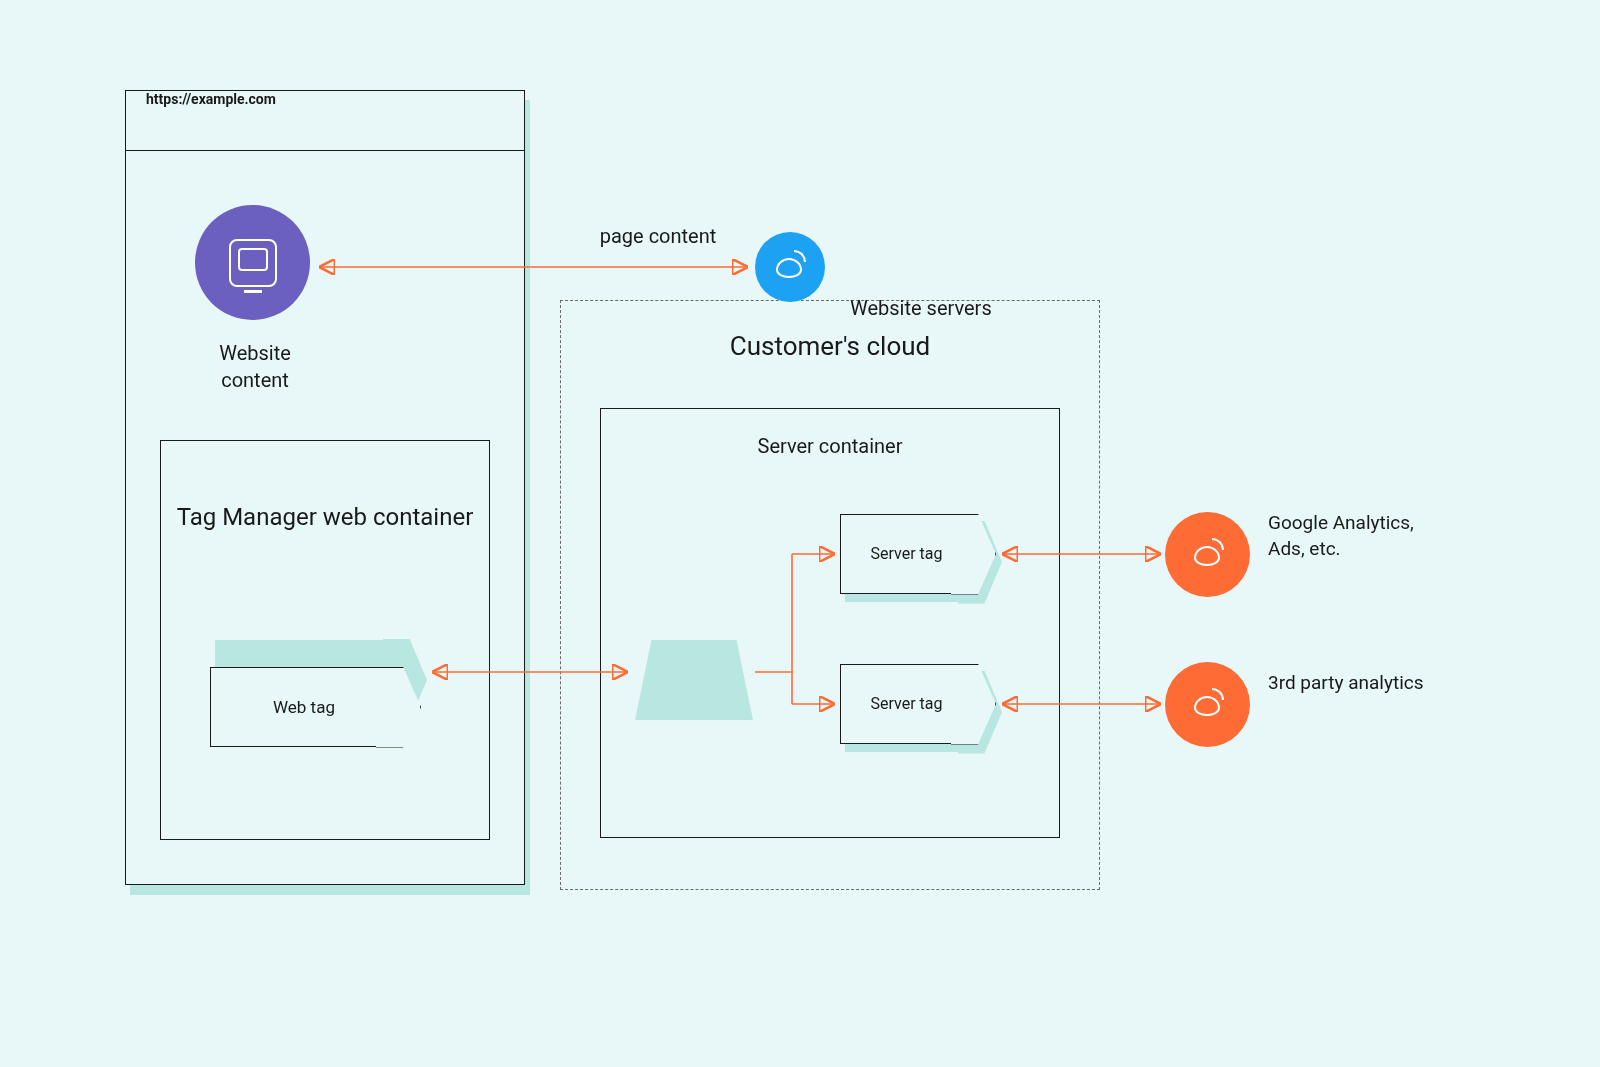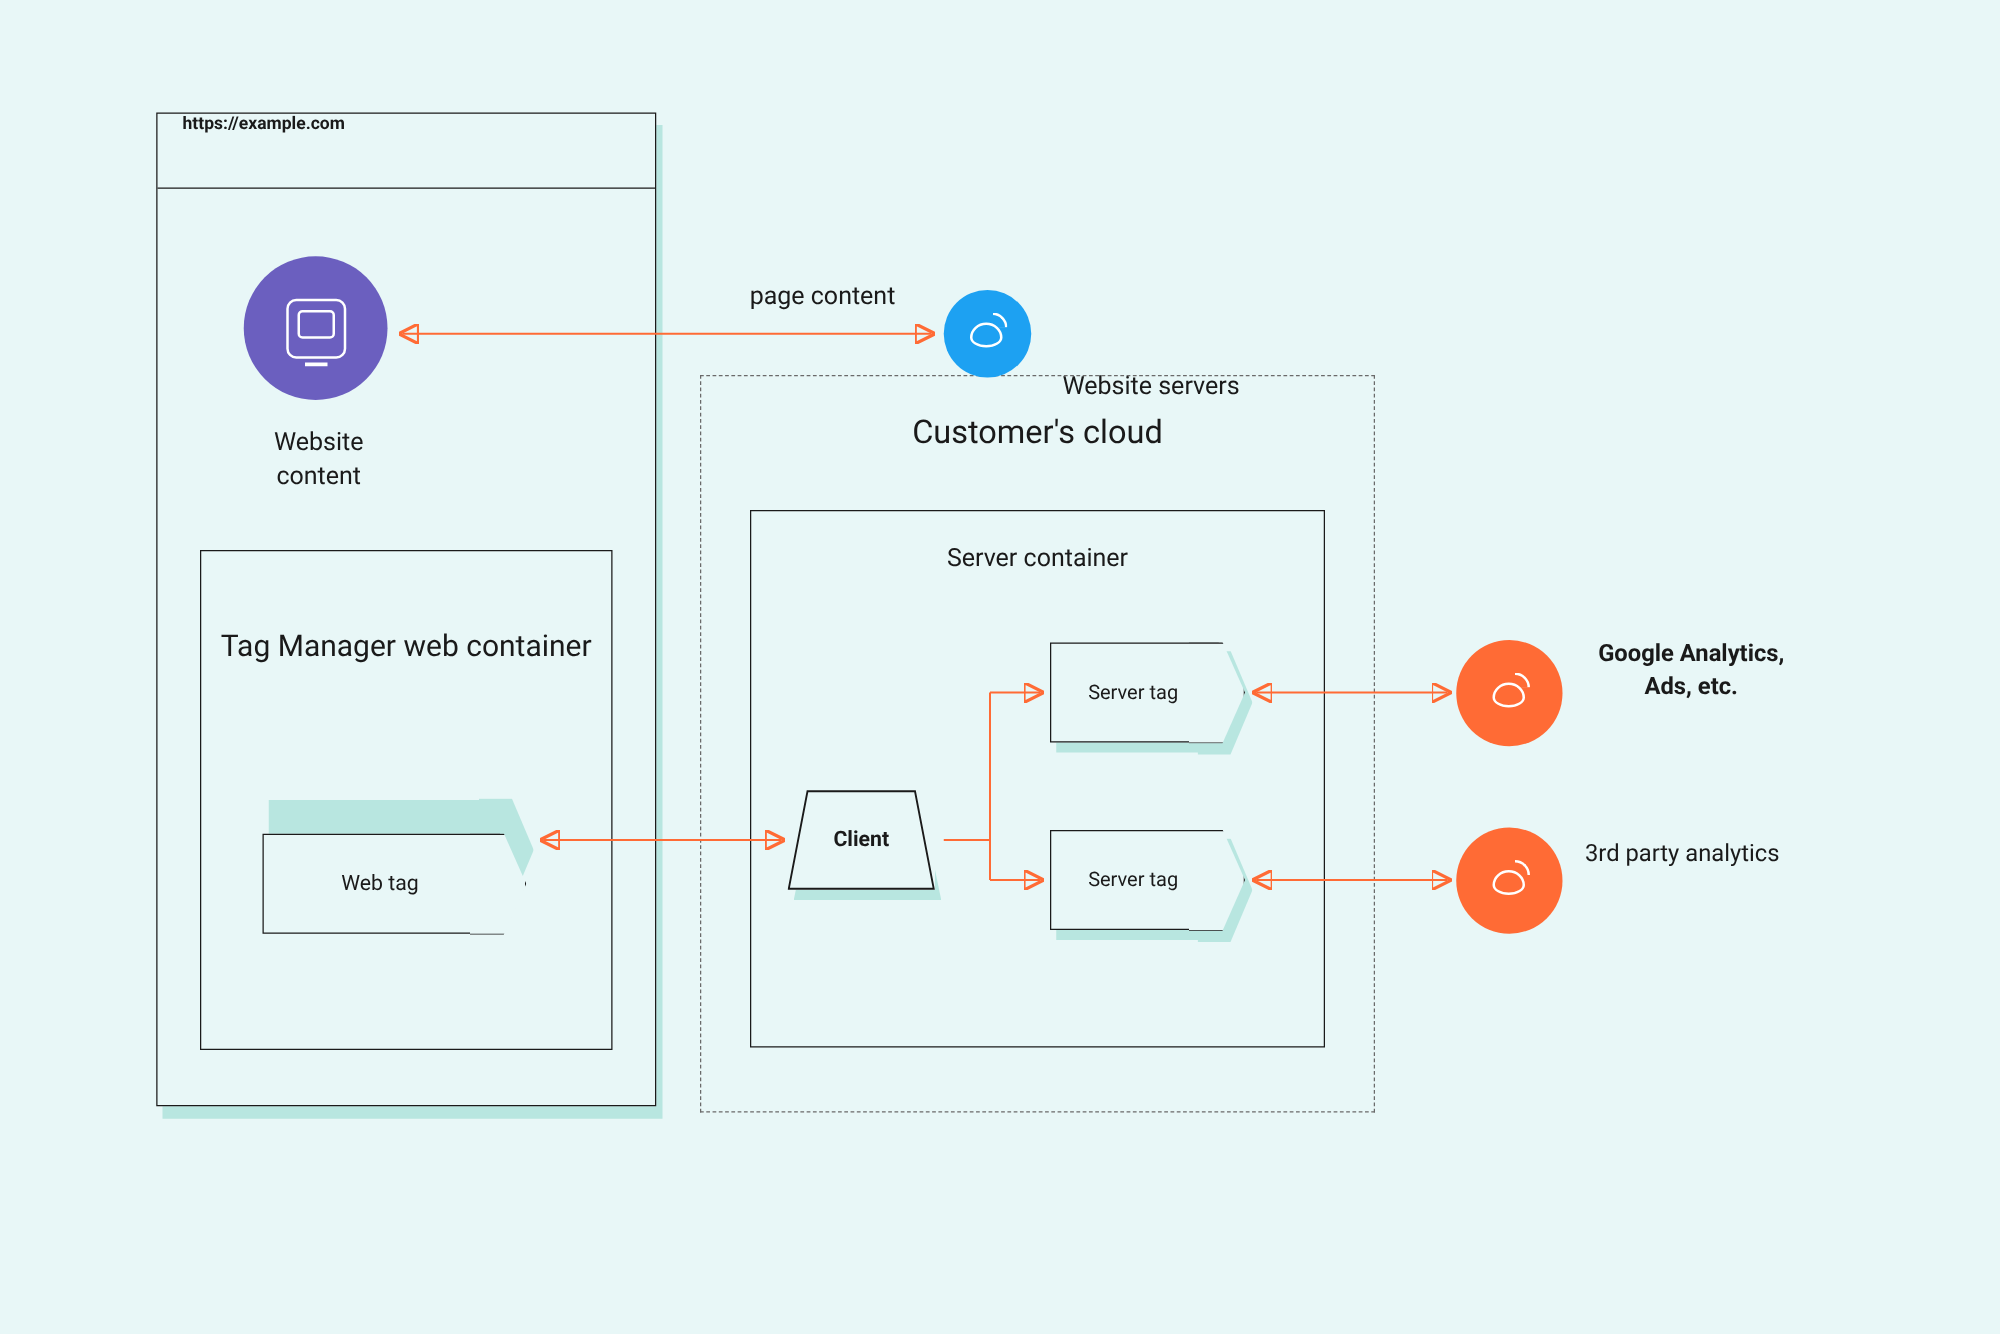--- a/index.html
+++ b/index.html
@@ -166,21 +166,21 @@
   .stag2{left:840px;top:664px;width:135px;height:80px;font-size:16px;line-height:1.15;}
 
   
   .circle-orange{
     position:absolute;width:85px;height:85px;border-radius:50%;
     background:var(--orange);
     display:flex;align-items:center;justify-content:center;
   }
   .co1{left:1165px;top:512px;}
   .co2{left:1165px;top:662px;}
-  .lbl.ga{left:1268px;top:510px;width:170px;text-align:center;font-size:19px;font-weight:bold;}
+  .lbl.ga{left:1268px;top:510px;width:170px;text-align:left;font-size:19px;}
   .lbl.tp{left:1268px;top:670px;width:170px;text-align:left;font-size:19px;}
 
   
   .lbl.page-content{left:550px;top:223px;width:160px;text-align:center;font-size:20px;margin-left:28px;}
 
   
   svg.arrows{position:absolute;inset:0;width:1600px;height:1067px;pointer-events:none;}
   svg.arrows line,svg.arrows path{stroke:var(--orange);stroke-width:1.6;fill:none;}
   .arrowhead{fill:var(--orange);}
 </style>
@@ -217,26 +217,20 @@
   <div class="circle-blue">
     <span class="cloud-glyph"></span>
   </div>
   <div class="lbl website-servers">Website servers</div>
 
   <div class="srv-box">
     <div class="srv-title">Server container</div>
   </div>
 
   <div class="client-sh"></div>
-  <div class="client">
-    <svg viewBox="0 0 118 80" preserveAspectRatio="none">
-        <polygon points="16,1 102,1 117,79 1,79" fill="#e8f7f7" stroke="#1a1a1a" stroke-width="1.5"></polygon>
-      </svg>
-    <span>Client</span>
-  </div>
 
   <div class="tag-shadow stag1-sh"></div>
   <div class="tag-shape stag1">
     <span>Server tag</span>
   </div>
 
   <div class="tag-shadow stag2-sh"></div>
   <div class="tag-shape stag2">
     <span>Server tag</span>
   </div>

